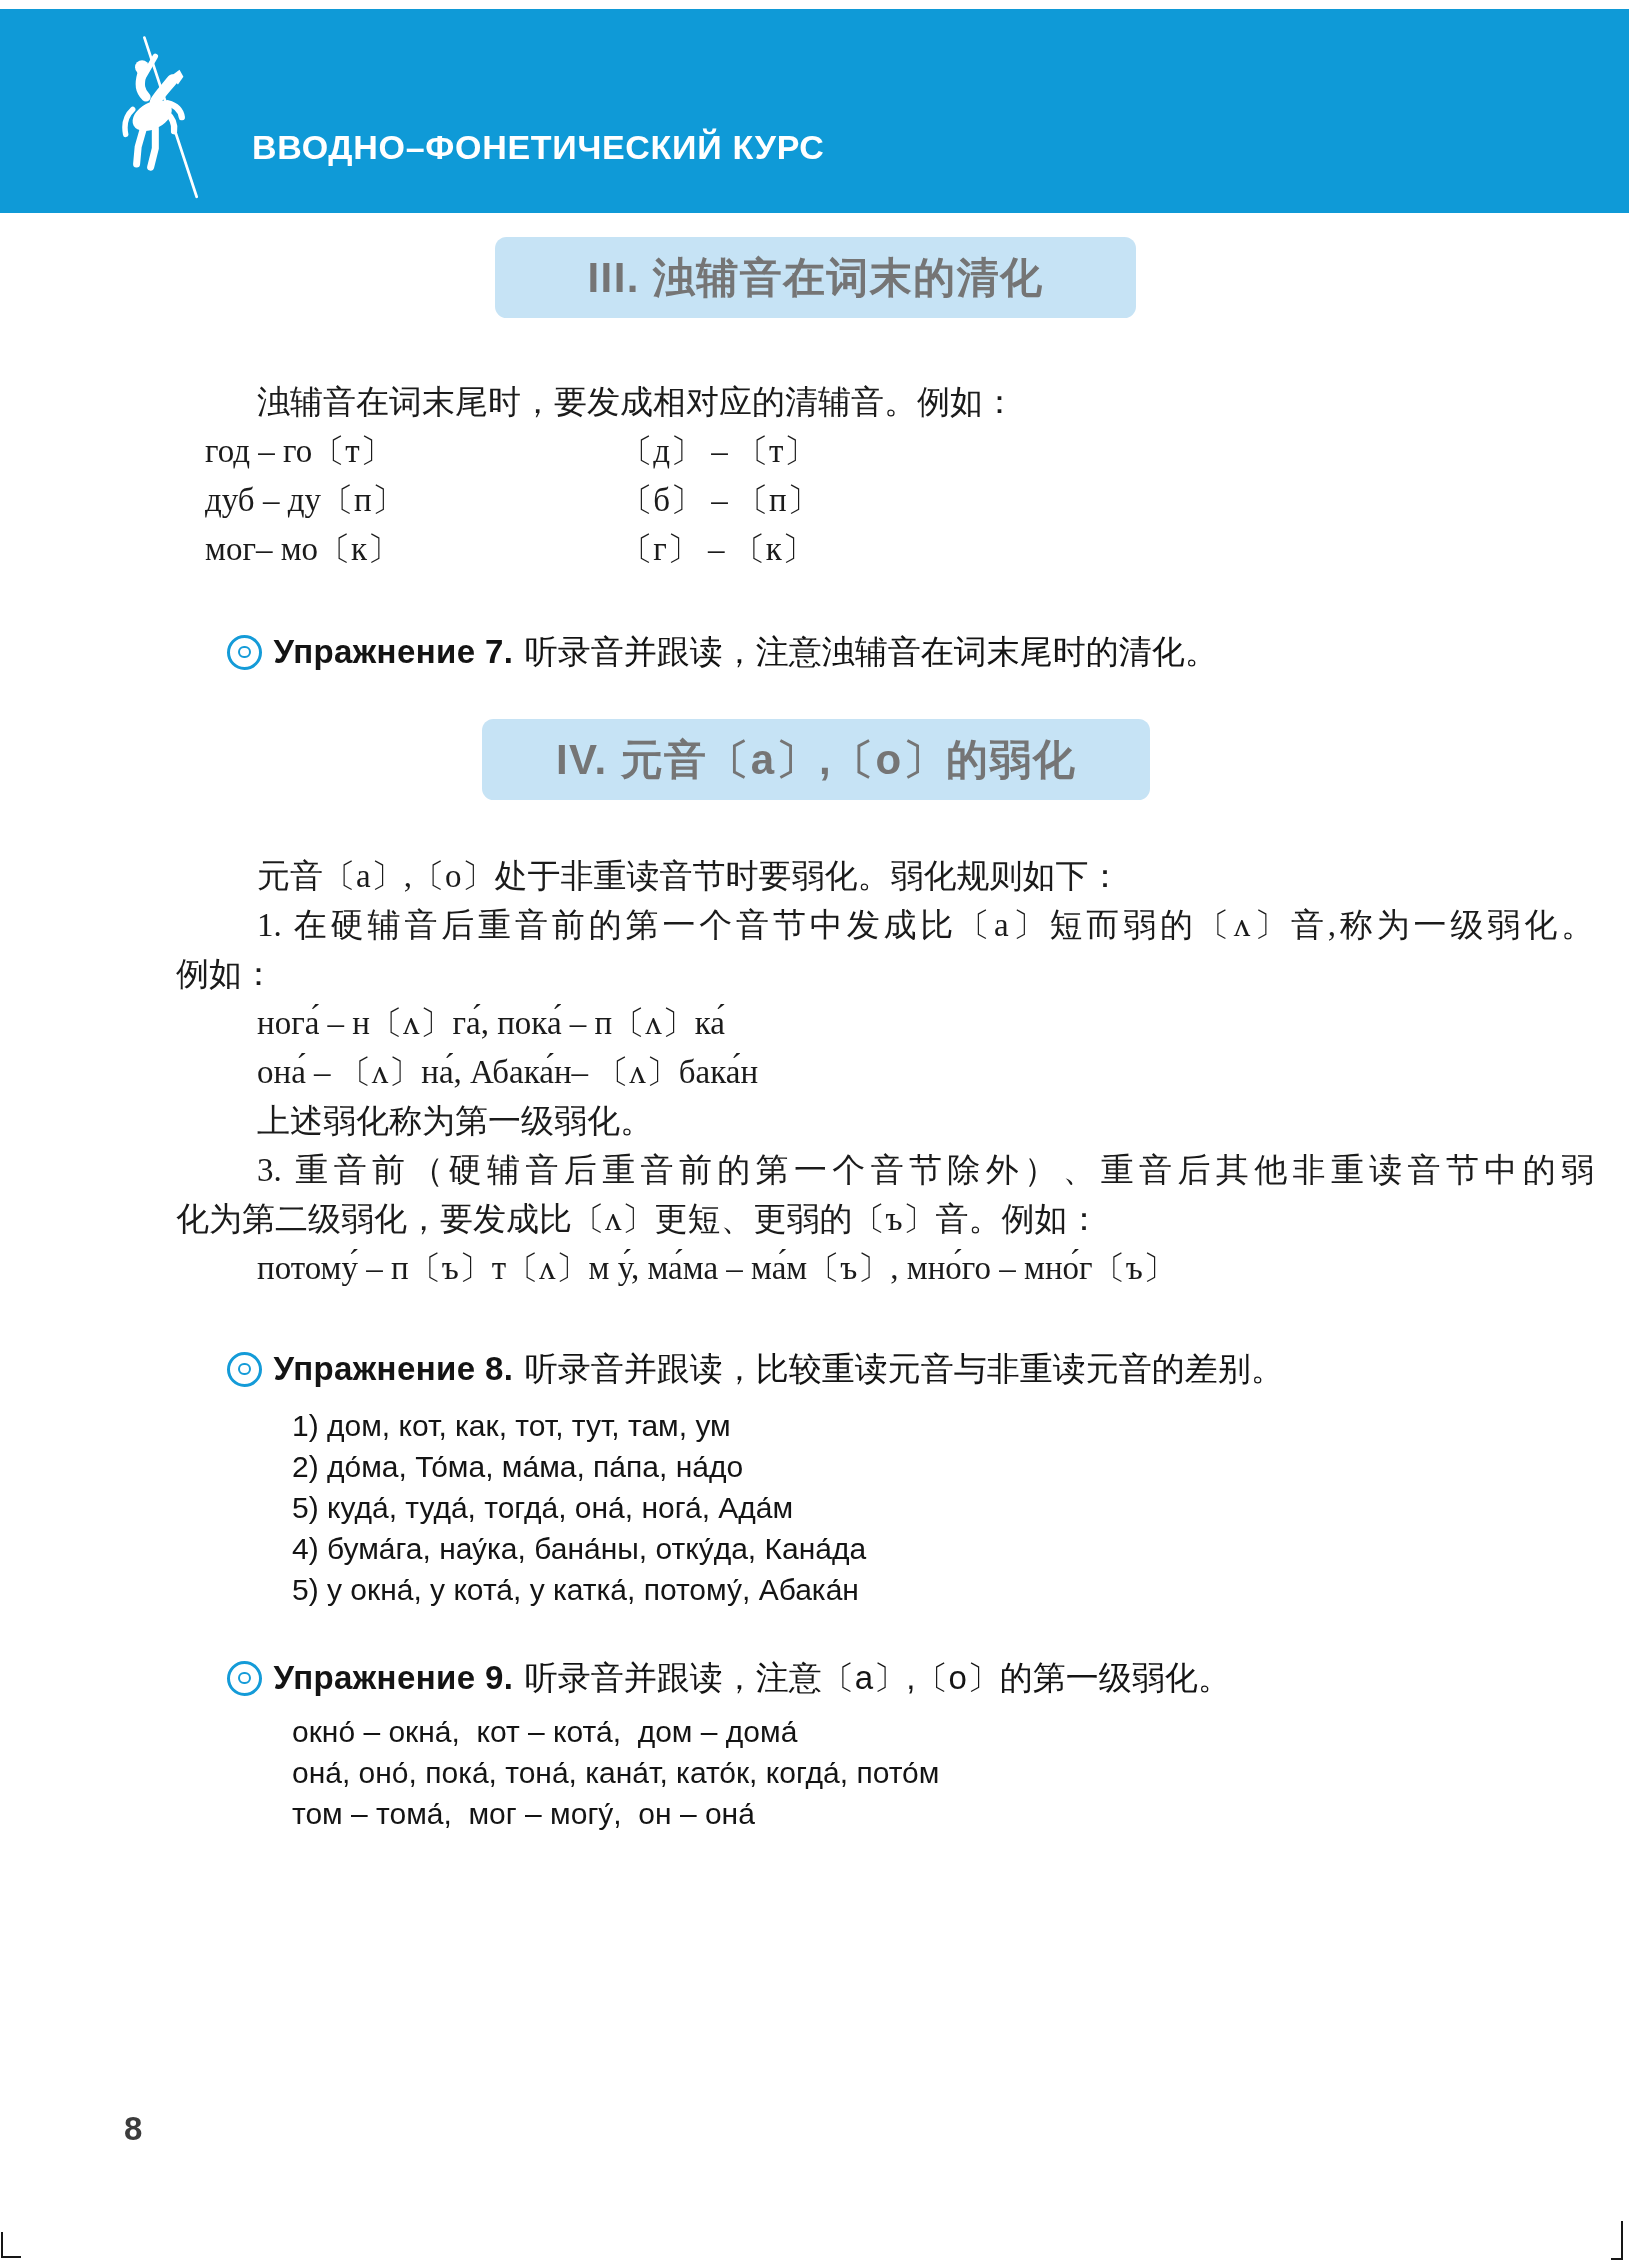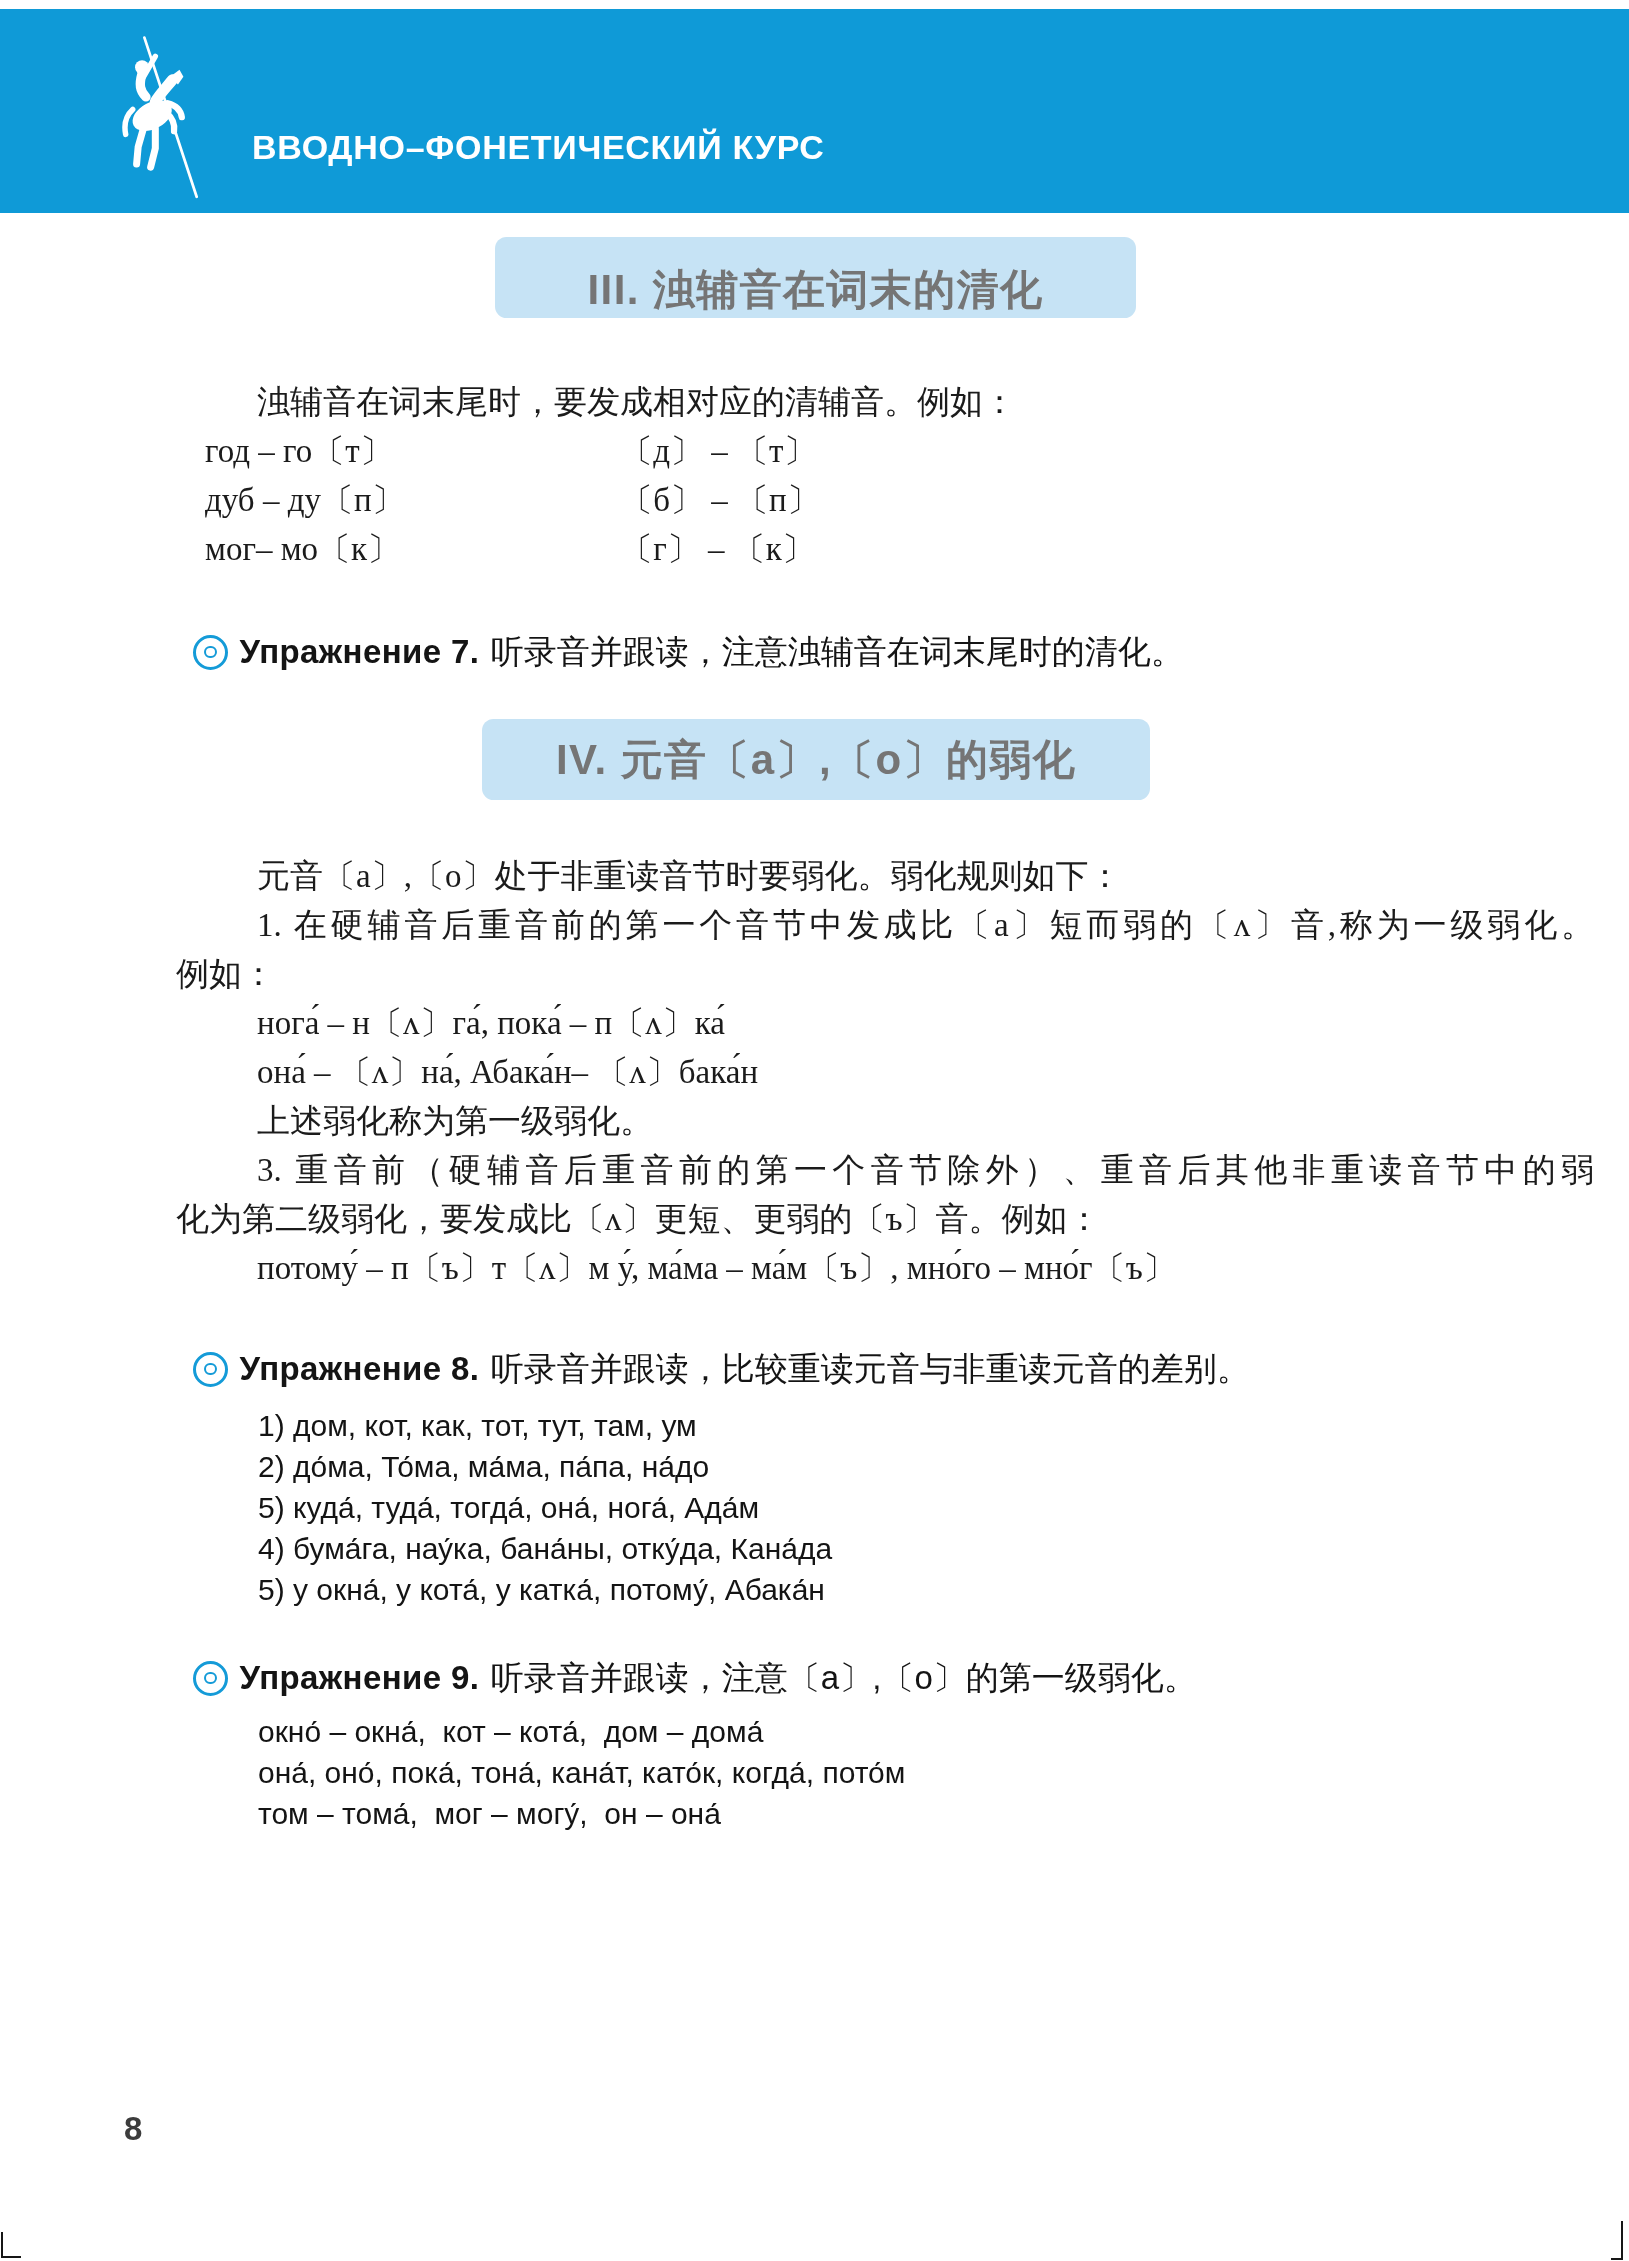--- a/index.html
+++ b/index.html
@@ -9,38 +9,38 @@
   
   .band{position:absolute;top:9px;left:0;width:1629px;height:204px;background:#0f9ad7;}
   .band-logo{position:absolute;left:121px;top:27px;}
   .band-title{position:absolute;left:252px;top:119px;color:#ffffff;font-weight:bold;
               font-size:34px;letter-spacing:0.7px;white-space:nowrap;}
 
   
   .section-box{height:81px;background:#c6e3f5;border-radius:11.5px;
                display:flex;align-items:center;justify-content:center;}
   .section-box span{color:#757575;font-weight:bold;font-size:42px;letter-spacing:1.4px;white-space:nowrap;}
-  .box3{margin:237px 0 0 495px;width:641px;align-items:flex-end;}
+  .box3{margin:237px 0 0 495px;width:641px;}
   .box4{margin:44px 0 0 482px;width:668px;}
 
   
   .serif{font-family:"Liberation Serif","DejaVu Serif",serif;}
   .bodyline{margin:0 0 0 176px;width:1418px;height:49px;line-height:49px;font-size:33px;}
   .indent{padding-left:81px;box-sizing:border-box;}
   .just{text-align:justify;text-align-last:justify;}
   .intro{margin-top:60px;}
   .para{margin-top:52px;}
 
   
   .examples{margin-left:205px;}
   .ex-row{height:49px;line-height:49px;font-size:33px;}
   .ex-left{display:inline-block;width:407px;}
 
   
-  .exercise{margin-left:0;}
+  .exercise{margin-left:0;padding-left:34px;}
   .m-ex7{margin-top:55px;} .m-ex8{margin-top:53px;} .m-ex9{margin-top:45px;}
   .ex-head{margin-left:193px;height:46px;display:flex;align-items:center;gap:11.5px;
            font-size:33px;white-space:nowrap;}
   .ex-label{font-weight:bold;color:#141414;letter-spacing:0.4px;}
   .ex-instr{color:#141414;}
   .disc{flex:0 0 auto;width:35px;height:35px;border:3.6px solid #149bd8;border-radius:50%;
         box-sizing:border-box;display:flex;align-items:center;justify-content:center;}
   .disc-inner{width:12.2px;height:12.2px;border:2.2px solid #149bd8;border-radius:50%;box-sizing:border-box;}
   .ex-items{margin-left:258px;}
   .ex-item{font-size:30px;line-height:41px;white-space:pre-wrap;color:#141414;}

